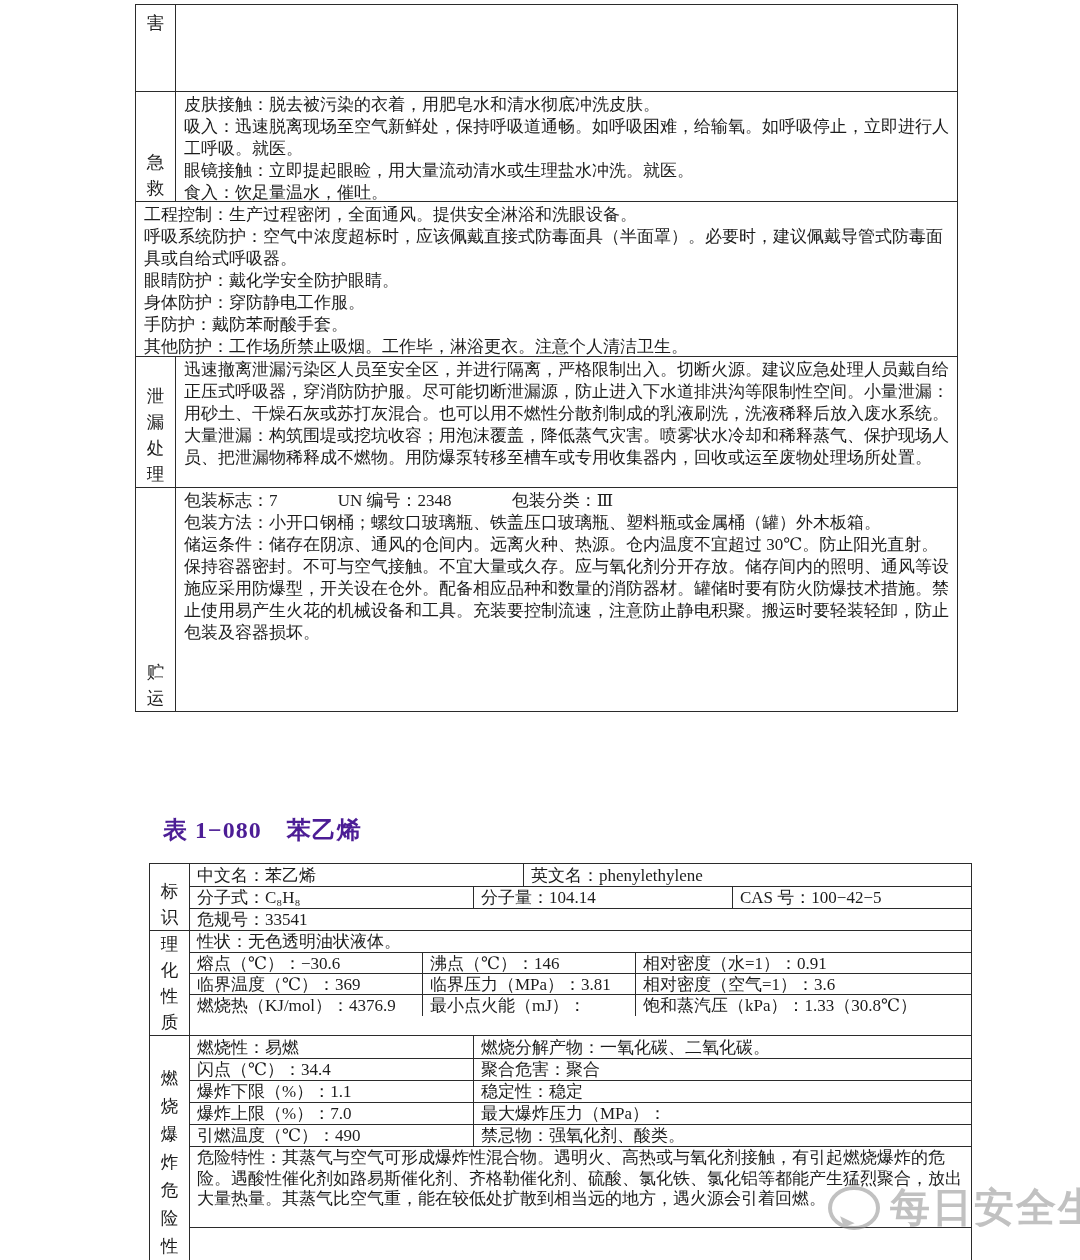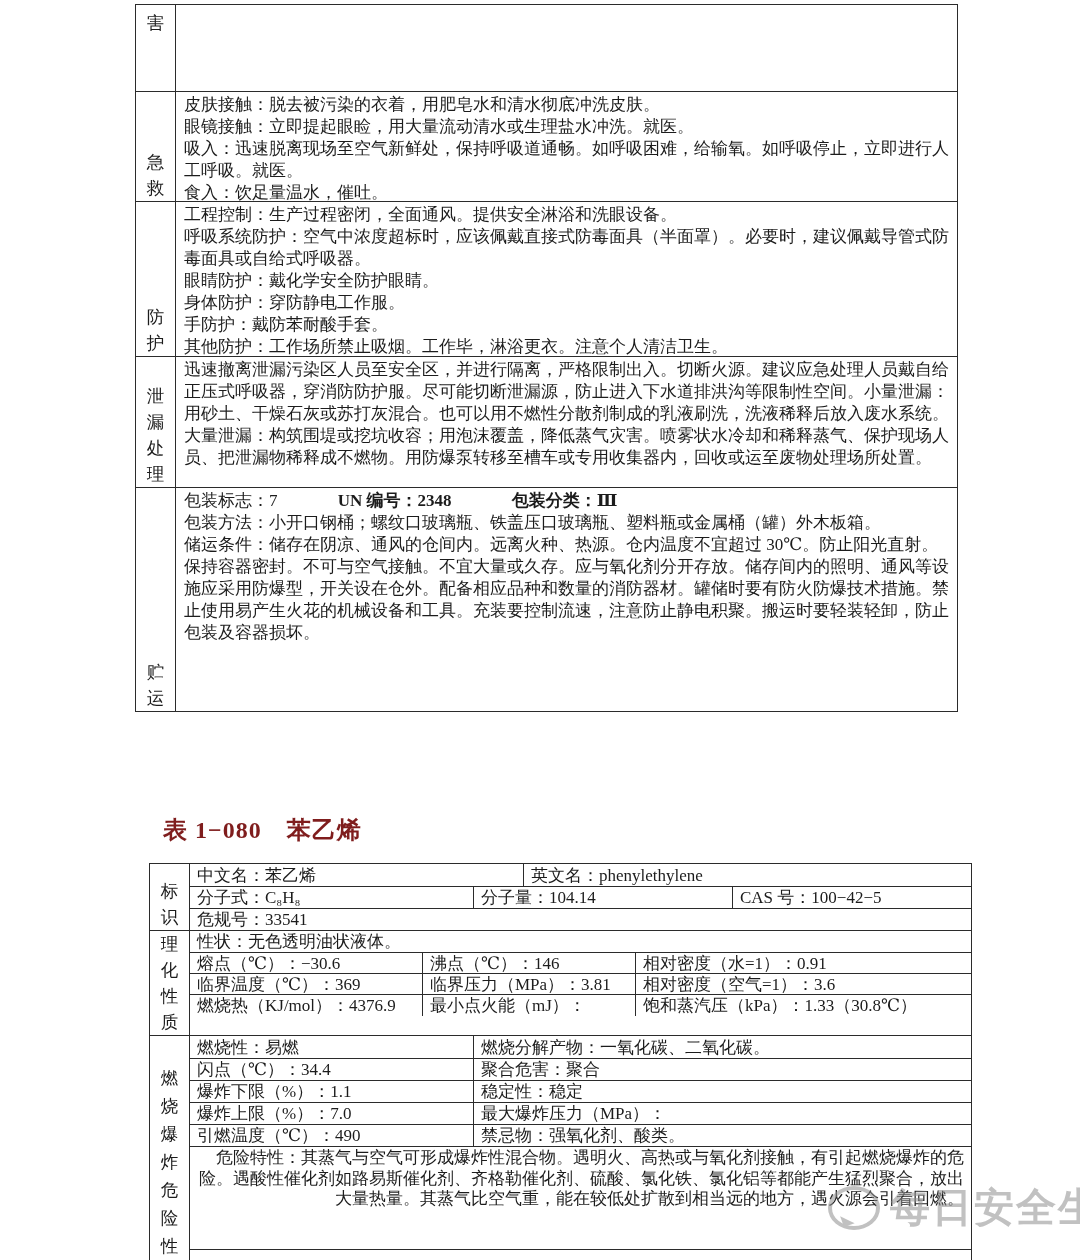--- a/index.html
+++ b/index.html
@@ -15,41 +15,41 @@
                  word-break:break-all;text-align:center;}
   .ccell{flex:1;padding:2px 8px 0 8px;font-size:17px;line-height:22px;box-sizing:border-box;overflow:hidden;}
   .lbl-top{align-items:flex-start;padding-top:5px;}
   
   .r-hai{height:86px;}
   .r-jijiu{height:110px;}
   .r-fanghu{height:155px;}
   .r-xielou{height:131px;}
   .r-zhuyun{height:224px;}
   .pack-line span{display:inline-block;}
-  .pack-line span + span{margin-left:56px;font-weight:bold;}
+  .pack-line span + span{margin-left:56px;}
   
   .tbl-title{position:absolute;left:163px;top:814px;font-size:24px;font-weight:bold;
-             white-space:pre;letter-spacing:1px;color:#7f1d1d;}
+             white-space:pre;letter-spacing:1px;color:#4c1d95;}
   
   .t2{left:149px;top:863px;width:823px;height:397px;border-bottom:none;
       display:flex;flex-direction:column;}
   .sec{display:flex;box-sizing:border-box;}
   .sec + .sec{border-top:1.5px solid #2b2b2b;}
   .sec3{flex:1;}
-  .subrows{flex:1;display:flex;flex-direction:column;min-width:0;text-align:right;}
+  .subrows{flex:1;display:flex;flex-direction:column;min-width:0;}
   .r{display:flex;box-sizing:border-box;overflow:hidden;}
   .r + .r{border-top:1.5px solid #2b2b2b;}
   .r .c{box-sizing:border-box;padding:0 7px;font-size:17px;line-height:21px;
         display:flex;align-items:center;white-space:nowrap;overflow:hidden;}
   .r .c + .c{border-left:1.5px solid #2b2b2b;}
   .rid{height:22px;}  .rph{height:21px;}  .rph5{height:22px;}  .rfi{height:22px;}
   .c-f1{flex:1;}
   .w333{flex:0 0 333px;} .w283{flex:0 0 283px;} .w259{flex:0 0 259px;}
   .w232{flex:0 0 232px;} .w213{flex:0 0 213px;}
-  .hazard{height:104px;border-bottom:1.5px solid #2b2b2b;}
+  .hazard{height:82px;border-bottom:1.5px solid #2b2b2b;}
   .hazard .c{white-space:normal;align-items:flex-start;padding-top:1px;line-height:20.5px;}
   .lbl-fire .vtxt{line-height:28px;}
   
   .watermark{position:absolute;left:828px;top:1180px;display:flex;align-items:center;
              opacity:.55;pointer-events:none;}
   .wm-bubble{width:52px;height:44px;border:4px solid #8f8f8f;border-radius:50%;
              position:relative;flex:0 0 auto;box-sizing:border-box;}
   .wm-bubble::after{content:"";position:absolute;left:4px;bottom:-9px;width:0;height:0;
              border:8px solid transparent;border-top-color:#8f8f8f;transform:rotate(25deg);}
   .wm-text{margin-left:10px;font-size:40px;font-weight:bold;color:#8f8f8f;
@@ -68,30 +68,27 @@
       </div>
       <div class="ccell"></div>
     </div>
 
     <div class="trow r-jijiu">
       <div class="lblcell">
         <span class="vtxt">急救</span>
       </div>
       <div class="ccell">
         <div>皮肤接触：脱去被污染的衣着，用肥皂水和清水彻底冲洗皮肤。</div>
+        <div>吸入：迅速脱离现场至空气新鲜处，保持呼吸道通畅。如呼吸困难，给输氧。如呼吸停止，立即进行人工呼吸。就医。</div>
         <div>眼镜接触：立即提起眼睑，用大量流动清水或生理盐水冲洗。就医。</div>
-        <div>吸入：迅速脱离现场至空气新鲜处，保持呼吸道通畅。如呼吸困难，给输氧。如呼吸停止，立即进行人工呼吸。就医。</div>
         <div>食入：饮足量温水，催吐。</div>
       </div>
     </div>
 
     <div class="trow r-fanghu">
-      <div class="lblcell">
-        <span class="vtxt">防护</span>
-      </div>
       <div class="ccell">
         <div>工程控制：生产过程密闭，全面通风。提供安全淋浴和洗眼设备。</div>
         <div>呼吸系统防护：空气中浓度超标时，应该佩戴直接式防毒面具（半面罩）。必要时，建议佩戴导管式防毒面具或自给式呼吸器。</div>
         <div>眼睛防护：戴化学安全防护眼睛。</div>
         <div>身体防护：穿防静电工作服。</div>
         <div>手防护：戴防苯耐酸手套。</div>
         <div>其他防护：工作场所禁止吸烟。工作毕，淋浴更衣。注意个人清洁卫生。</div>
       </div>
     </div>
 

